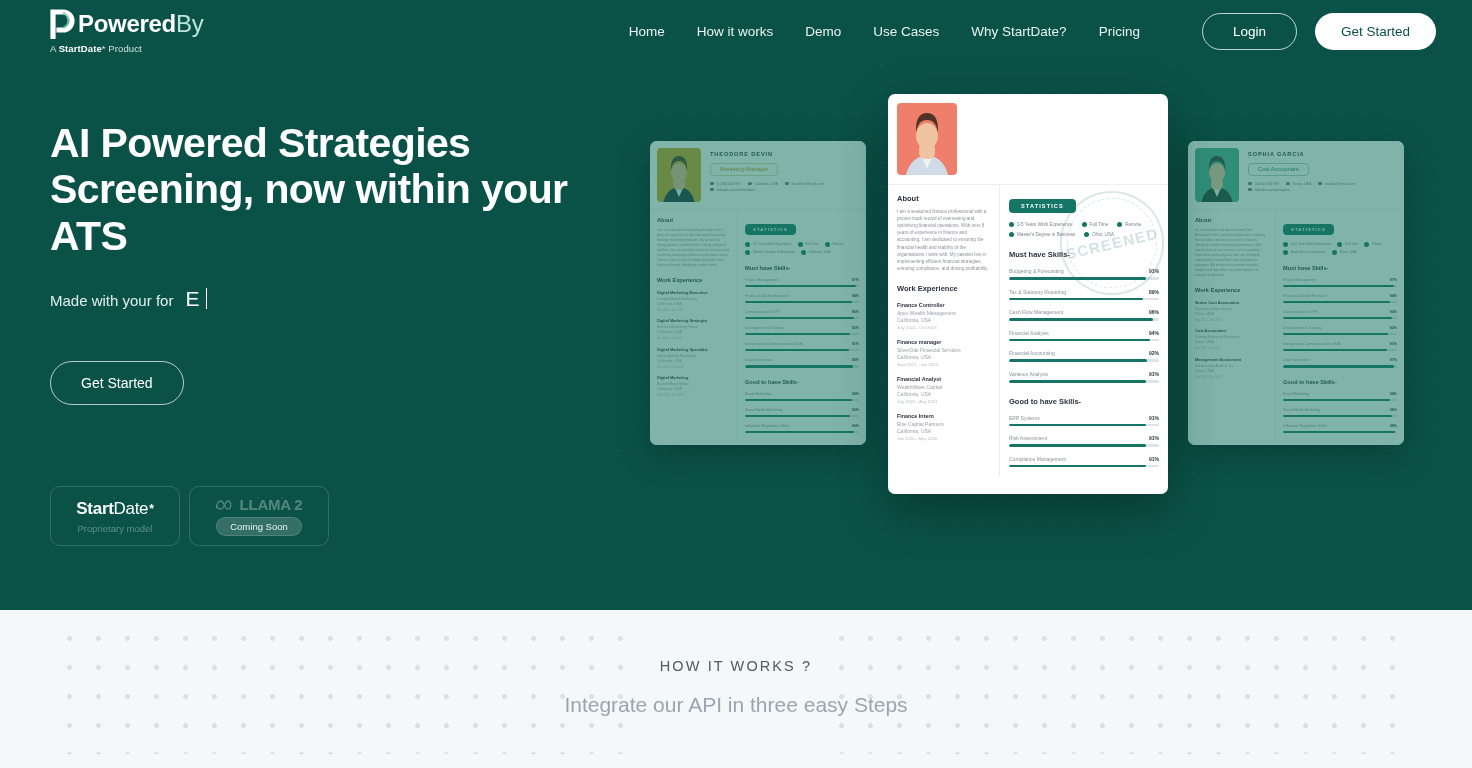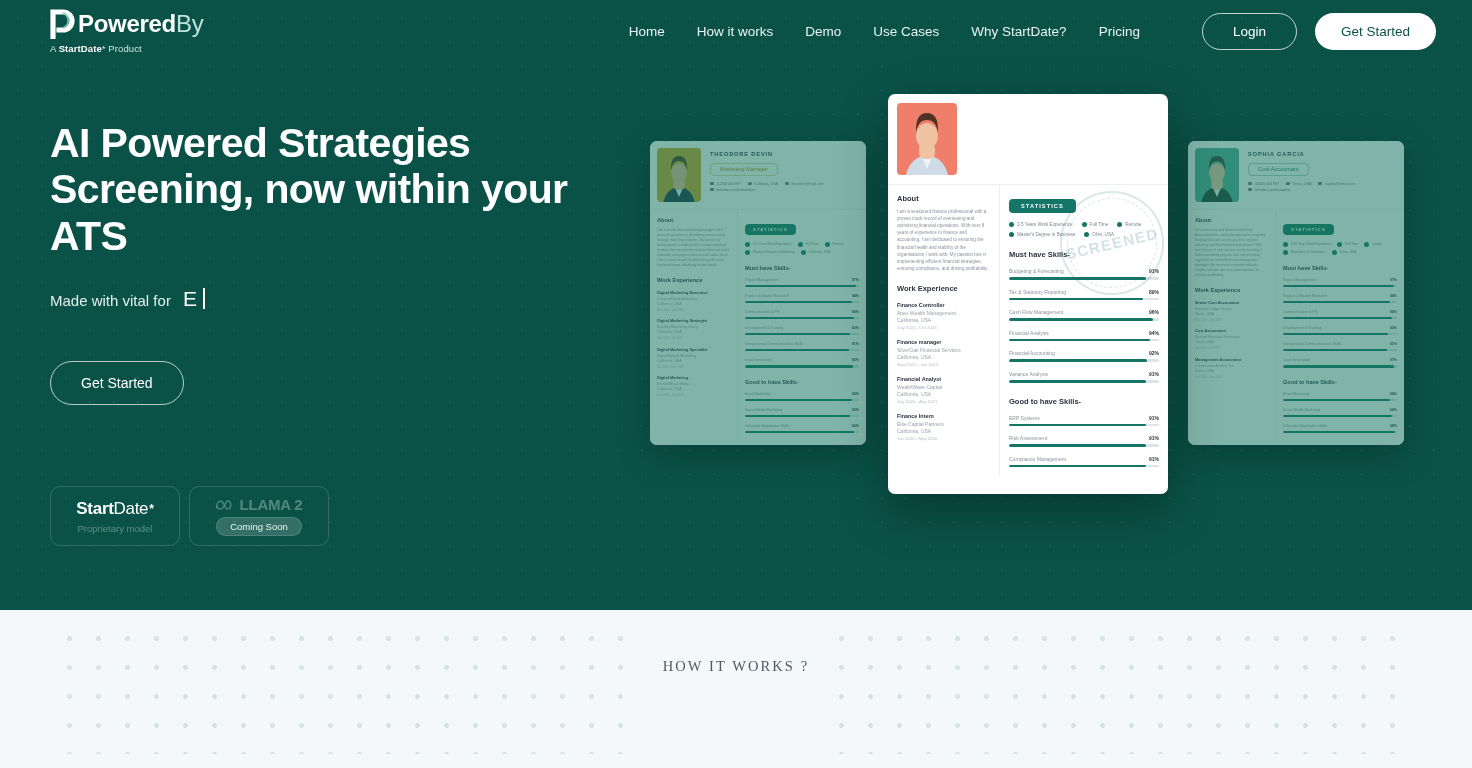--- a/index.html
+++ b/index.html
@@ -104,21 +104,21 @@
     transform:rotate(-13deg);pointer-events:none;}
   .stamp::before{content:"";position:absolute;inset:5px;border-radius:50%;border:1px dashed rgba(21,117,103,.17);}
   .stamp b{font-size:15px;font-weight:700;letter-spacing:1.4px;color:rgba(21,117,103,.20);}
 
   
   .bottom{position:relative;width:1472px;height:158px;background:#f4f8f8;overflow:hidden;}
   .bot-dots{position:absolute;left:55px;top:14px;width:590px;height:130px;
     background-image:radial-gradient(#d9e2e4 2.4px, transparent 2.5px);
     background-size:29px 29px;}
   .bot-dots.r{left:auto;right:55px;}
-  .bot-center{position:absolute;left:0;right:0;top:48px;text-align:center;font-family:Liberation Serif, serif;}
+  .bot-center{position:absolute;left:0;right:0;top:48px;text-align:center;}
   .bot-kicker{font-size:14.5px;letter-spacing:2.1px;color:#4d5a63;font-weight:500;}
   .bot-title{margin-top:19px;font-size:21px;color:#9aa6ae;font-weight:400;}
 </style>
 </head>
 <body>
 
 <div class="page">
 
   <section class="hero">
 
@@ -154,21 +154,21 @@
         <button class="btn-getstarted">Get Started</button>
       </div>
     </nav>
 
     <div class="hero-left">
       <h1 class="headline">
         <div>AI Powered Strategies</div>
         <div>Screening, now within your ATS</div>
       </h1>
       <div class="tagline">
-        <span>Made with vital for</span>
+        <span>Made with your for</span>
         <span class="tagline-typed">E</span>
         <span class="caret"></span>
       </div>
       <div class="cta-row">
         <button class="cta">
           <span>Get Started</span>
         </button>
       </div>
     </div>
 
@@ -640,16 +640,17 @@
   </div>
   </div>
     </div>
   </section>
 
   <section class="bottom">
     <div class="bot-dots"></div>
     <div class="bot-dots r"></div>
     <div class="bot-center">
       <div class="bot-kicker">HOW IT WORKS ?</div>
+      <div class="bot-title">Integrate our API in three easy Steps</div>
     </div>
   </section>
 
 </div>
 
 </body></html>

